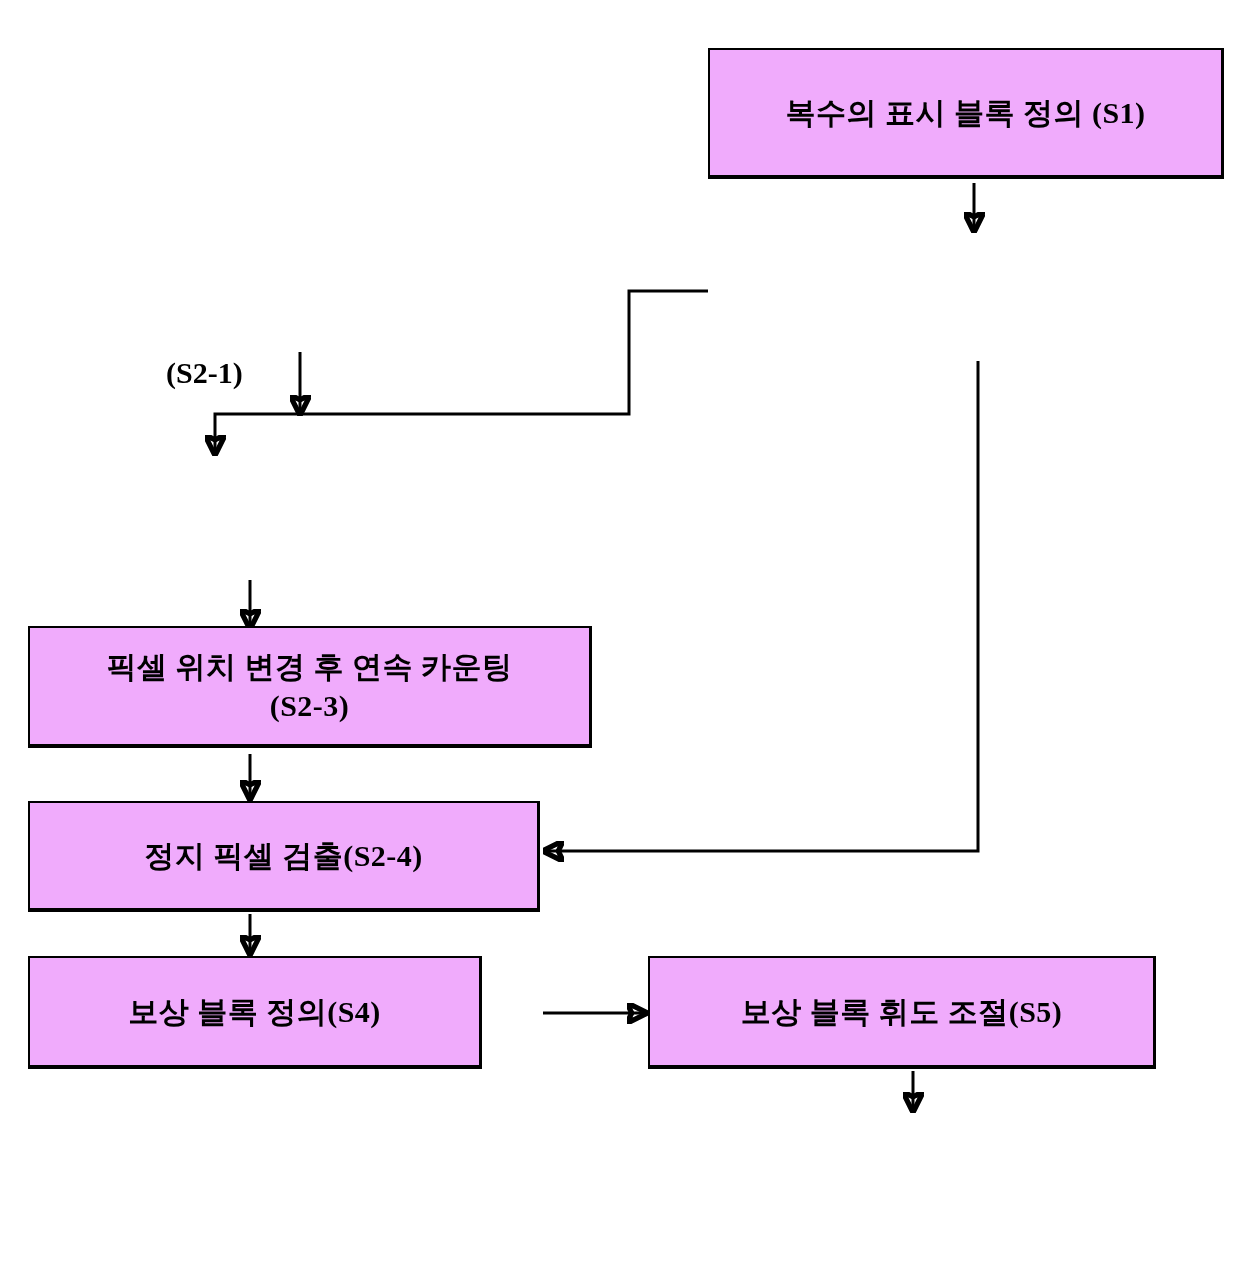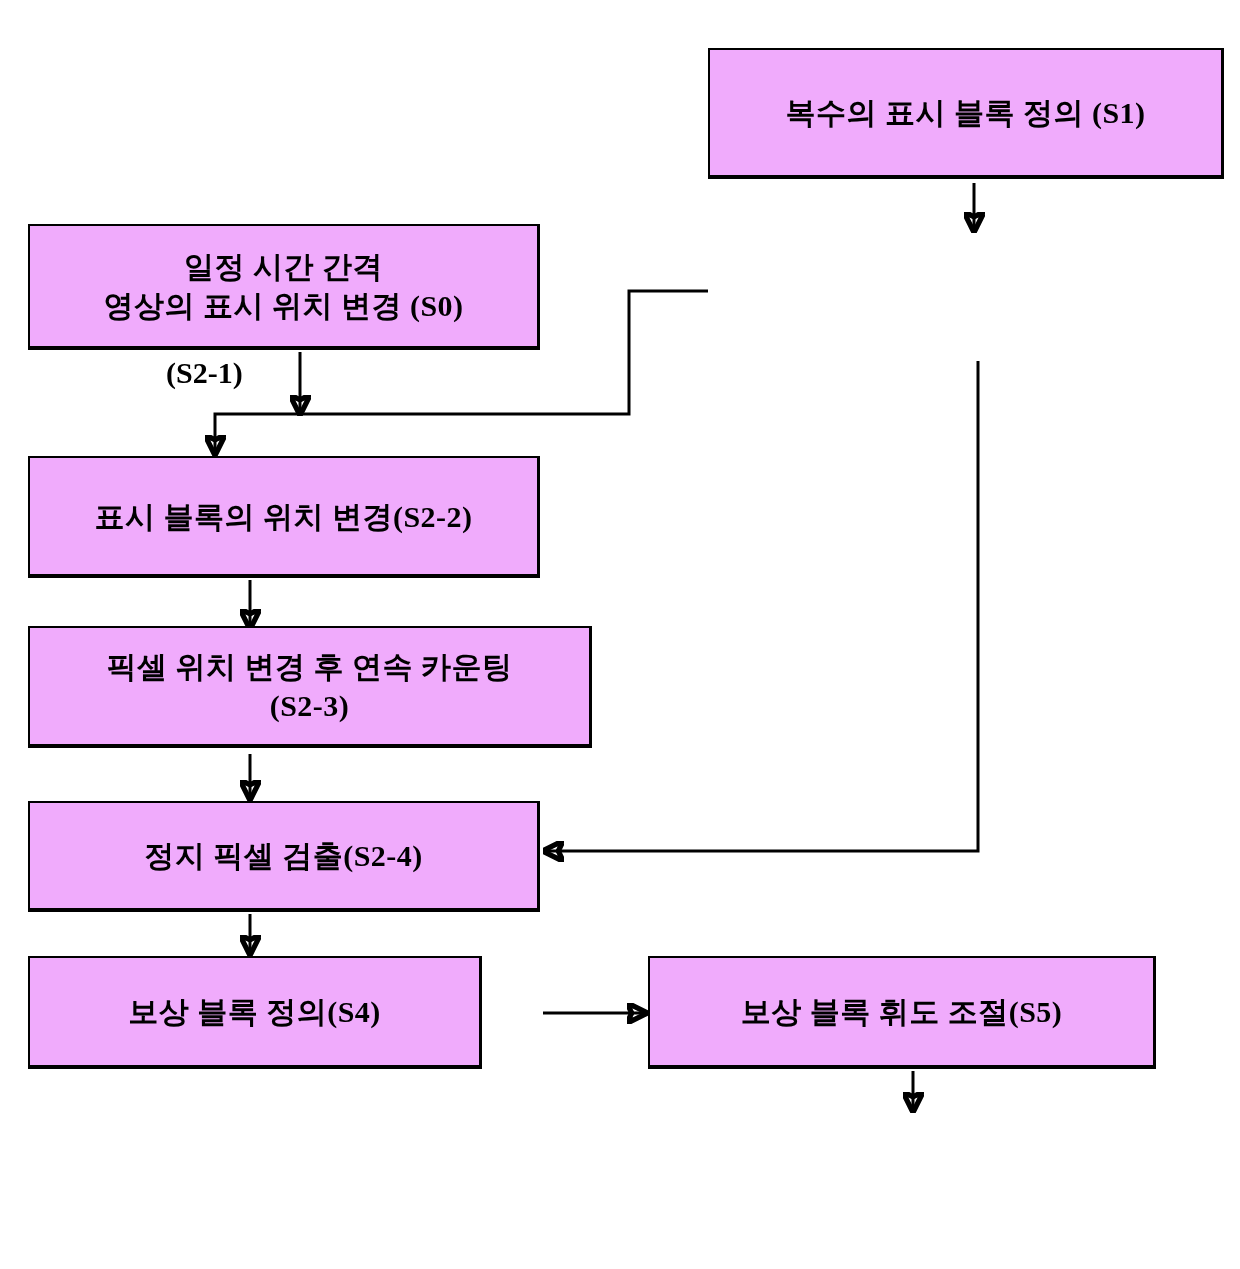--- a/index.html
+++ b/index.html
@@ -89,28 +89,21 @@
     <line x1="543" y1="1013" x2="644" y2="1013" marker-end="url(#arrow)"></line>
 
     <line x1="913" y1="1071" x2="913" y2="1109" marker-end="url(#arrow)"></line>
   </svg>
 
   <div class="node" style="left:708px; top:48px; width:516px; height:131px;">
     <span class="txt">복수의 표시 블록 정의 (S1)</span>
   </div>
 
 
-  <div class="node" style="left:28px; top:224px; width:512px; height:126px;">
-    <span class="txt">일정 시간 간격
-영상의 표시 위치 변경 (S0)</span>
-  </div>
 
-  <div class="node" style="left:28px; top:456px; width:512px; height:122px;">
-    <span class="txt">표시 블록의 위치 변경(S2-2)</span>
-  </div>
 
   <div class="node" style="left:28px; top:626px; width:564px; height:122px;">
     <span class="txt">픽셀 위치 변경 후 연속 카운팅
 (S2-3)</span>
   </div>
 
   <div class="node" style="left:28px; top:801px; width:512px; height:111px;">
     <span class="txt">정지 픽셀 검출(S2-4)</span>
   </div>
 

